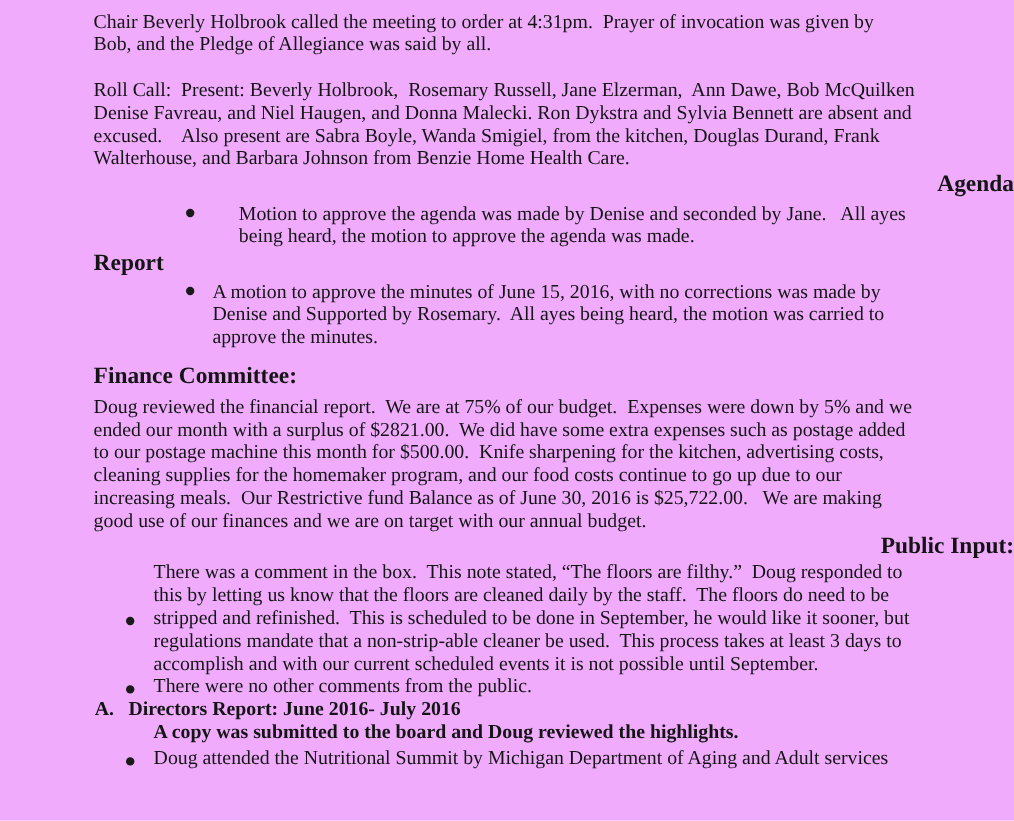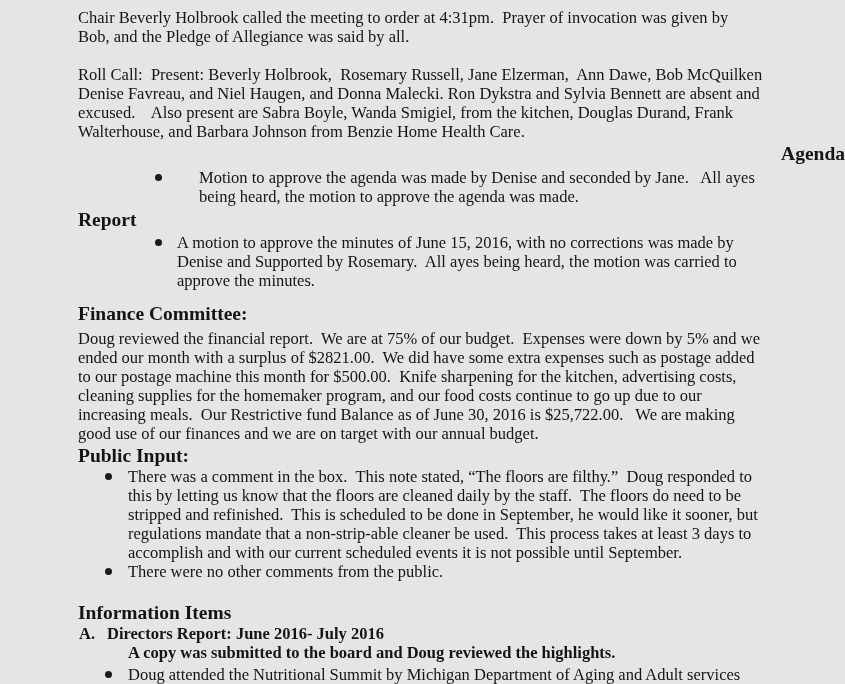--- a/index.html
+++ b/index.html
@@ -4,21 +4,21 @@
 <style>
   html, body {
     margin: 0;
     padding: 0;
     background: #ffffff;
   }
   .page {
     position: relative;
     width: 845px;
     height: 684px;
-    background: #e5e5e5;
+    background: #f0abfc;
     overflow: hidden;
     font-family: "Liberation Serif", "DejaVu Serif", serif;
     color: #141414;
     box-sizing: border-box;
     padding: 8px 0 0 78px;
   }
   .para {
     font-size: 16.5px;
     line-height: 19px;
     white-space: pre;
@@ -28,29 +28,29 @@
   }
   .heading {
     font-weight: bold;
     font-size: 19.5px;
     line-height: 22px;
     white-space: pre;
   }
   .heading-agenda   { margin-top: 2px; text-align: right; }
   .heading-minutes  { margin-top: 3px; }
   .heading-finance  { margin-top: 13px; }
-  .heading-public   { margin-top: 2px; }
+  .heading-public   { margin-top: 2px; text-align: right; }
   .heading-info     { margin-top: 21px; }
   .finance-body     { margin-top: 4px; }
   .bullet-item {
     display: flex;
     align-items: flex-start;
   }
   .bullet-item.deep    { margin-left: 77px; }
-  .bullet-item.shallow { margin-left: 27px; }
+  .bullet-item.shallow { margin-left: 27px; align-items: center; }
   .bullet-agenda  { margin-top: 3px; gap: 22px; }
   .bullet-minutes { margin-top: 2px; }
   .bullet-dot {
     flex: 0 0 auto;
     width: 7px;
     height: 7px;
     border-radius: 50%;
     background: #1a1a1a;
     margin-top: 6px;
   }
@@ -128,21 +128,20 @@
 stripped and refinished.  This is scheduled to be done in September, he would like it sooner, but
 regulations mandate that a non-strip-able cleaner be used.  This process takes at least 3 days to
 accomplish and with our current scheduled events it is not possible until September.</div>
   </div>
 
   <div class="bullet-item shallow">
     <span class="bullet-dot"></span>
     <div class="bullet-text">There were no other comments from the public.</div>
   </div>
 
-  <div class="heading heading-info">Information Items</div>
 
   <div class="item-a-row">
     <span class="item-a-label">A.</span>
     <span>Directors Report: June 2016- July 2016</span>
   </div>
 
   <div class="item-a-note">A copy was submitted to the board and Doug reviewed the highlights.</div>
 
   <div class="bullet-item shallow bullet-last">
     <span class="bullet-dot"></span>

